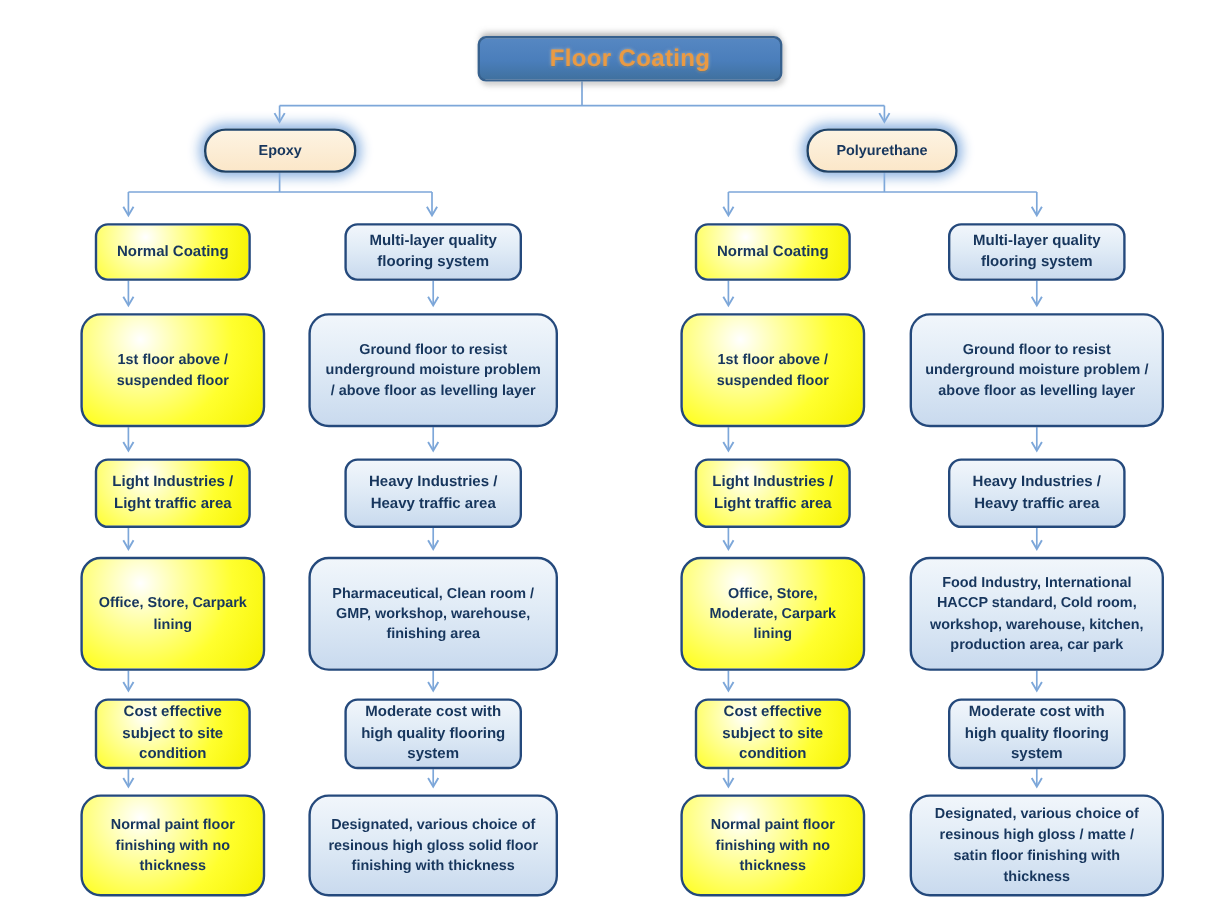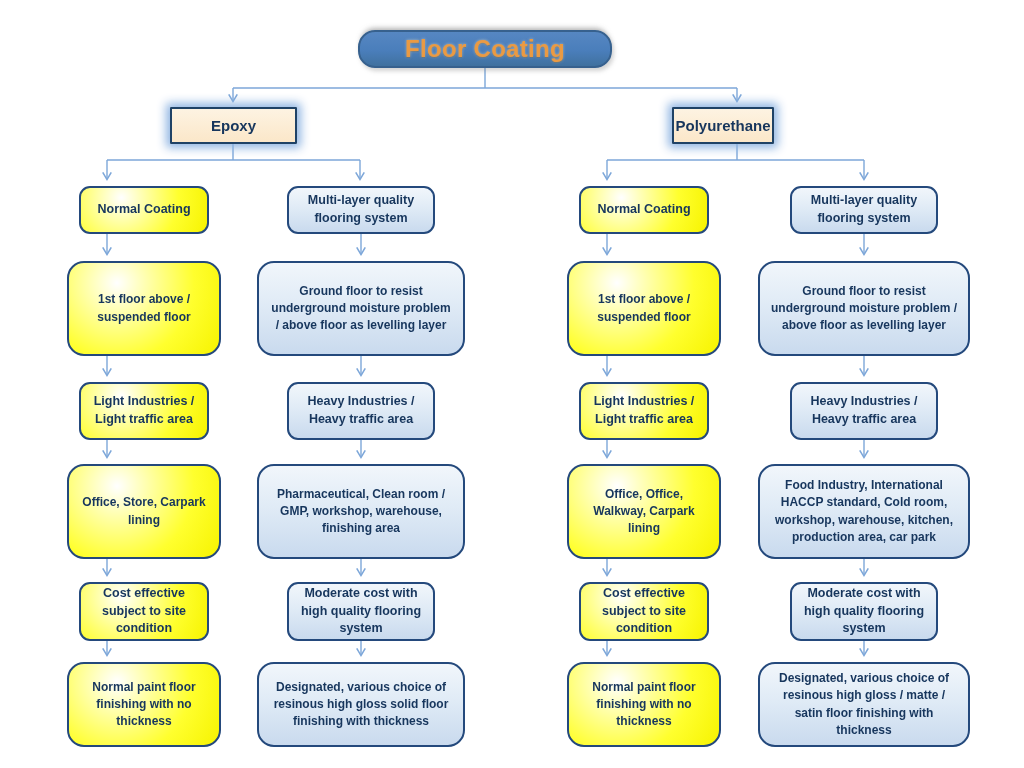--- a/index.html
+++ b/index.html
@@ -8,26 +8,26 @@
 
   .connectors { position:absolute; left:0; top:0; z-index:1; }
   .connectors path { fill:none; stroke:#7da7d9; stroke-width:1.4; }
   .connectors path.a { marker-end:url(#arw); }
 
   .box { position:absolute; z-index:2; display:flex; align-items:center; justify-content:center;
          text-align:center; font-weight:bold; color:#17365d; border:2.5px solid #24497c;
          line-height:1.42; }
 
   .title-box { background:linear-gradient(180deg,#5687c2 0%,#4a7ebb 55%,#40719f 100%);
-         border:2px solid #37618e; border-radius:17px; color:#ea9a43; font-size:24px;
+         border:2px solid #37618e; border-radius:7px; color:#ea9a43; font-size:20px;
          letter-spacing:.3px; text-shadow:0 0 3px rgba(255,230,190,.55), 0 1px 1px rgba(90,60,10,.35);
-         box-shadow:0 -5px 5px -3px rgba(110,110,110,.5), 2px 3px 4px rgba(130,130,130,.35); }
+         box-shadow:0 -5px 5px -3px rgba(110,110,110,.5), 2px 3px 4px rgba(130,130,130,.35);margin-left:40px; }
 
-  .branch { background:linear-gradient(180deg,#fdf3e2 0%,#fbe7c9 100%); border-radius:1px;
-         font-size:15px; border-color:#1f4266;
+  .branch { background:linear-gradient(180deg,#fdf3e2 0%,#fbe7c9 100%); border-radius:18px;
+         font-size:12px; border-color:#1f4266;
          box-shadow:0 0 10px 4px rgba(141,179,226,.95); }
 
   .yellow { background:radial-gradient(circle at 32% 22%, #ffffff 0%, #ffffa0 28%, #ffff2e 62%, #f6f300 100%);margin-left:37px; }
   .blue   { background:linear-gradient(180deg,#f1f6fb 0%,#e0ebf6 45%,#c9daee 100%); }
 
   .sm { border-radius:11px; font-size:12.5px; padding:3px 7px; }
   .lg { border-radius:17px; font-size:12px;   padding:6px 10px; }
 
   
   .r1 { top:186px; height:48px; }
@@ -42,21 +42,21 @@
   .c1.lg { left:30px;  width:154px; }
   .c2.sm { left:287px; width:148px; }
   .c2.lg { left:257px; width:208px; }
   .c3.sm { left:542px; width:130px; }
   .c3.lg { left:530px; width:154px; }
   .c4.sm { left:790px; width:148px; }
   .c4.lg { left:758px; width:212px; }
 
   .title-box { left:358px; top:30px; width:254px; height:38px; }
   .branch-epoxy { left:170px; top:107px; width:127px; height:37px; }
-  .branch-pu    { left:672px; top:107px; width:102px; height:37px; }
+  .branch-pu    { left:672px; top:107px; width:126px; height:37px; }
 </style>
 </head>
 <body>
 
 <div class="canvas">
 
   <svg class="connectors" width="1024" height="768" viewBox="0 0 1024 768">
     <defs>
       <marker id="arw" viewBox="0 0 10 10" refX="7.5" refY="5" markerWidth="8" markerHeight="8" orient="auto">
         <path d="M1.5,1.2 L8,5 L1.5,8.8" fill="none" stroke="#7da7d9" stroke-width="1.6"></path>
@@ -115,21 +115,21 @@
   <div class="box blue sm c2 r1">Multi-layer quality flooring system</div>
   <div class="box blue lg c2 r2">Ground floor to resist underground moisture problem / above floor as levelling layer</div>
   <div class="box blue sm c2 r3">Heavy Industries / Heavy traffic area</div>
   <div class="box blue lg c2 r4">Pharmaceutical, Clean room / GMP, workshop, warehouse, finishing area</div>
   <div class="box blue sm c2 r5">Moderate cost with high quality flooring system</div>
   <div class="box blue lg c2 r6">Designated, various choice of resinous high gloss solid floor finishing with thickness</div>
 
   <div class="box yellow sm c3 r1">Normal Coating</div>
   <div class="box yellow lg c3 r2">1st floor above / suspended floor</div>
   <div class="box yellow sm c3 r3">Light Industries / Light traffic area</div>
-  <div class="box yellow lg c3 r4">Office, Office, Walkway, Carpark lining</div>
+  <div class="box yellow lg c3 r4">Office, Store, Moderate, Carpark lining</div>
   <div class="box yellow sm c3 r5">Cost effective subject to site condition</div>
   <div class="box yellow lg c3 r6">Normal paint floor finishing with no thickness</div>
 
   <div class="box blue sm c4 r1">Multi-layer quality flooring system</div>
   <div class="box blue lg c4 r2">Ground floor to resist underground moisture problem / above floor as levelling layer</div>
   <div class="box blue sm c4 r3">Heavy Industries / Heavy traffic area</div>
   <div class="box blue lg c4 r4">Food Industry, International HACCP standard, Cold room, workshop, warehouse, kitchen, production area, car park</div>
   <div class="box blue sm c4 r5">Moderate cost with high quality flooring system</div>
   <div class="box blue lg c4 r6">Designated, various choice of resinous high gloss / matte / satin floor finishing with thickness</div>
 

